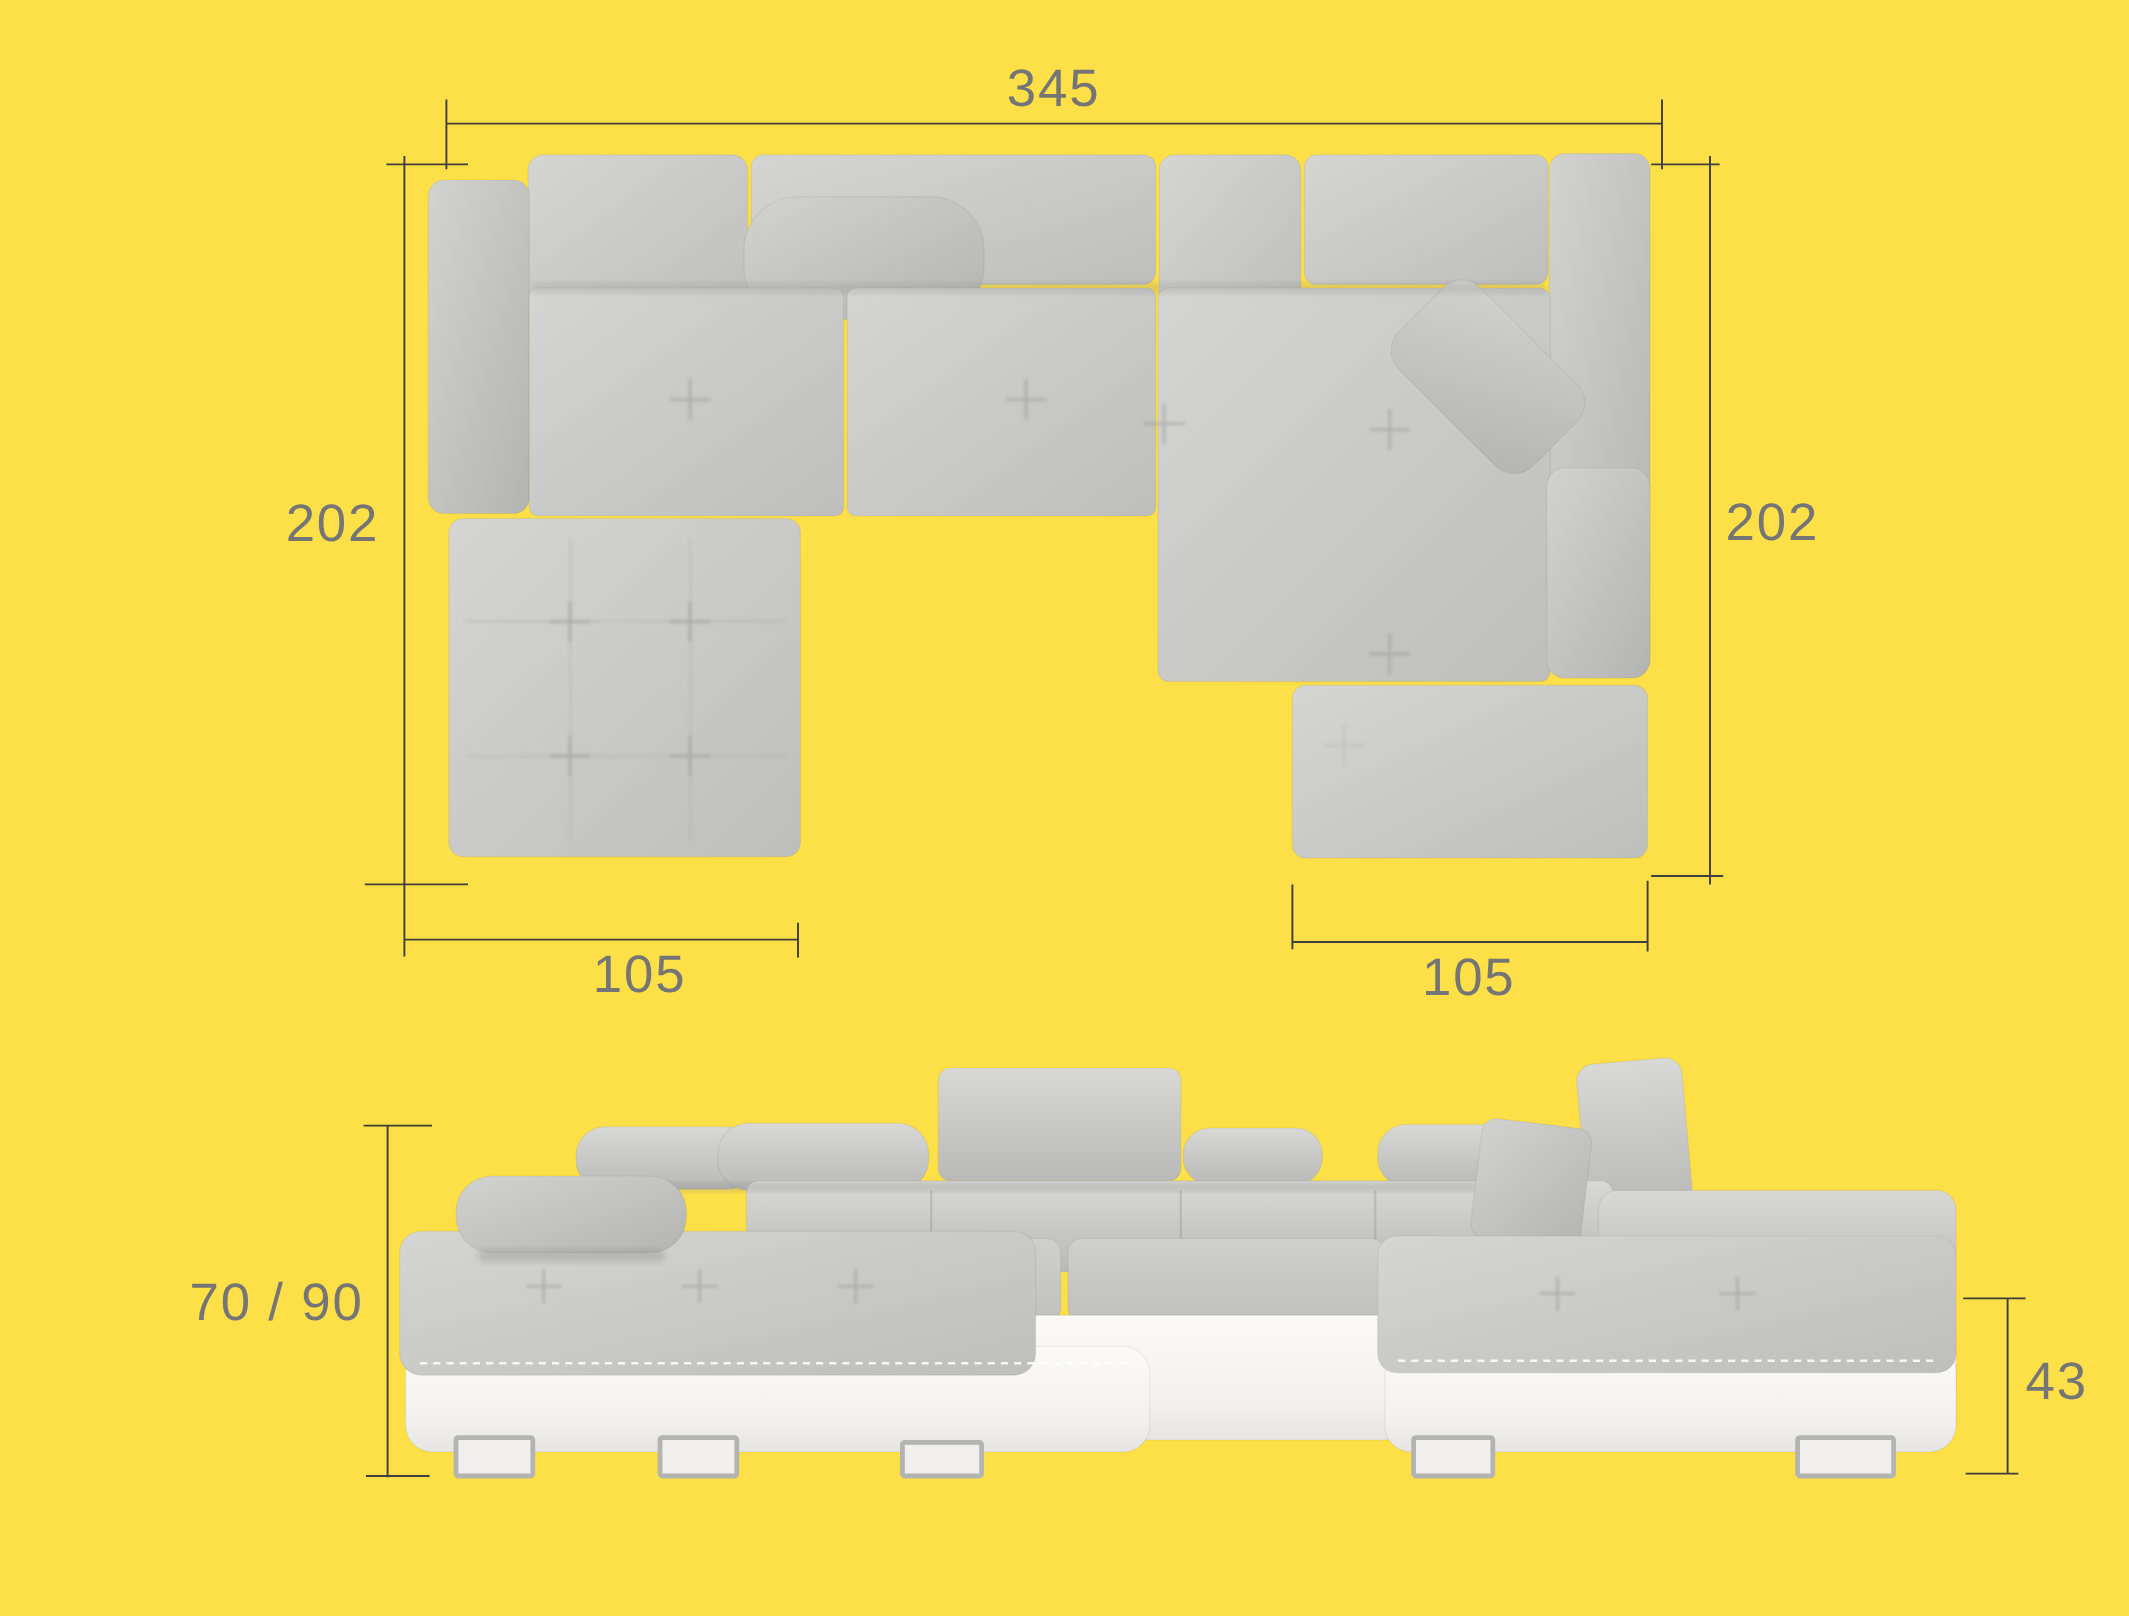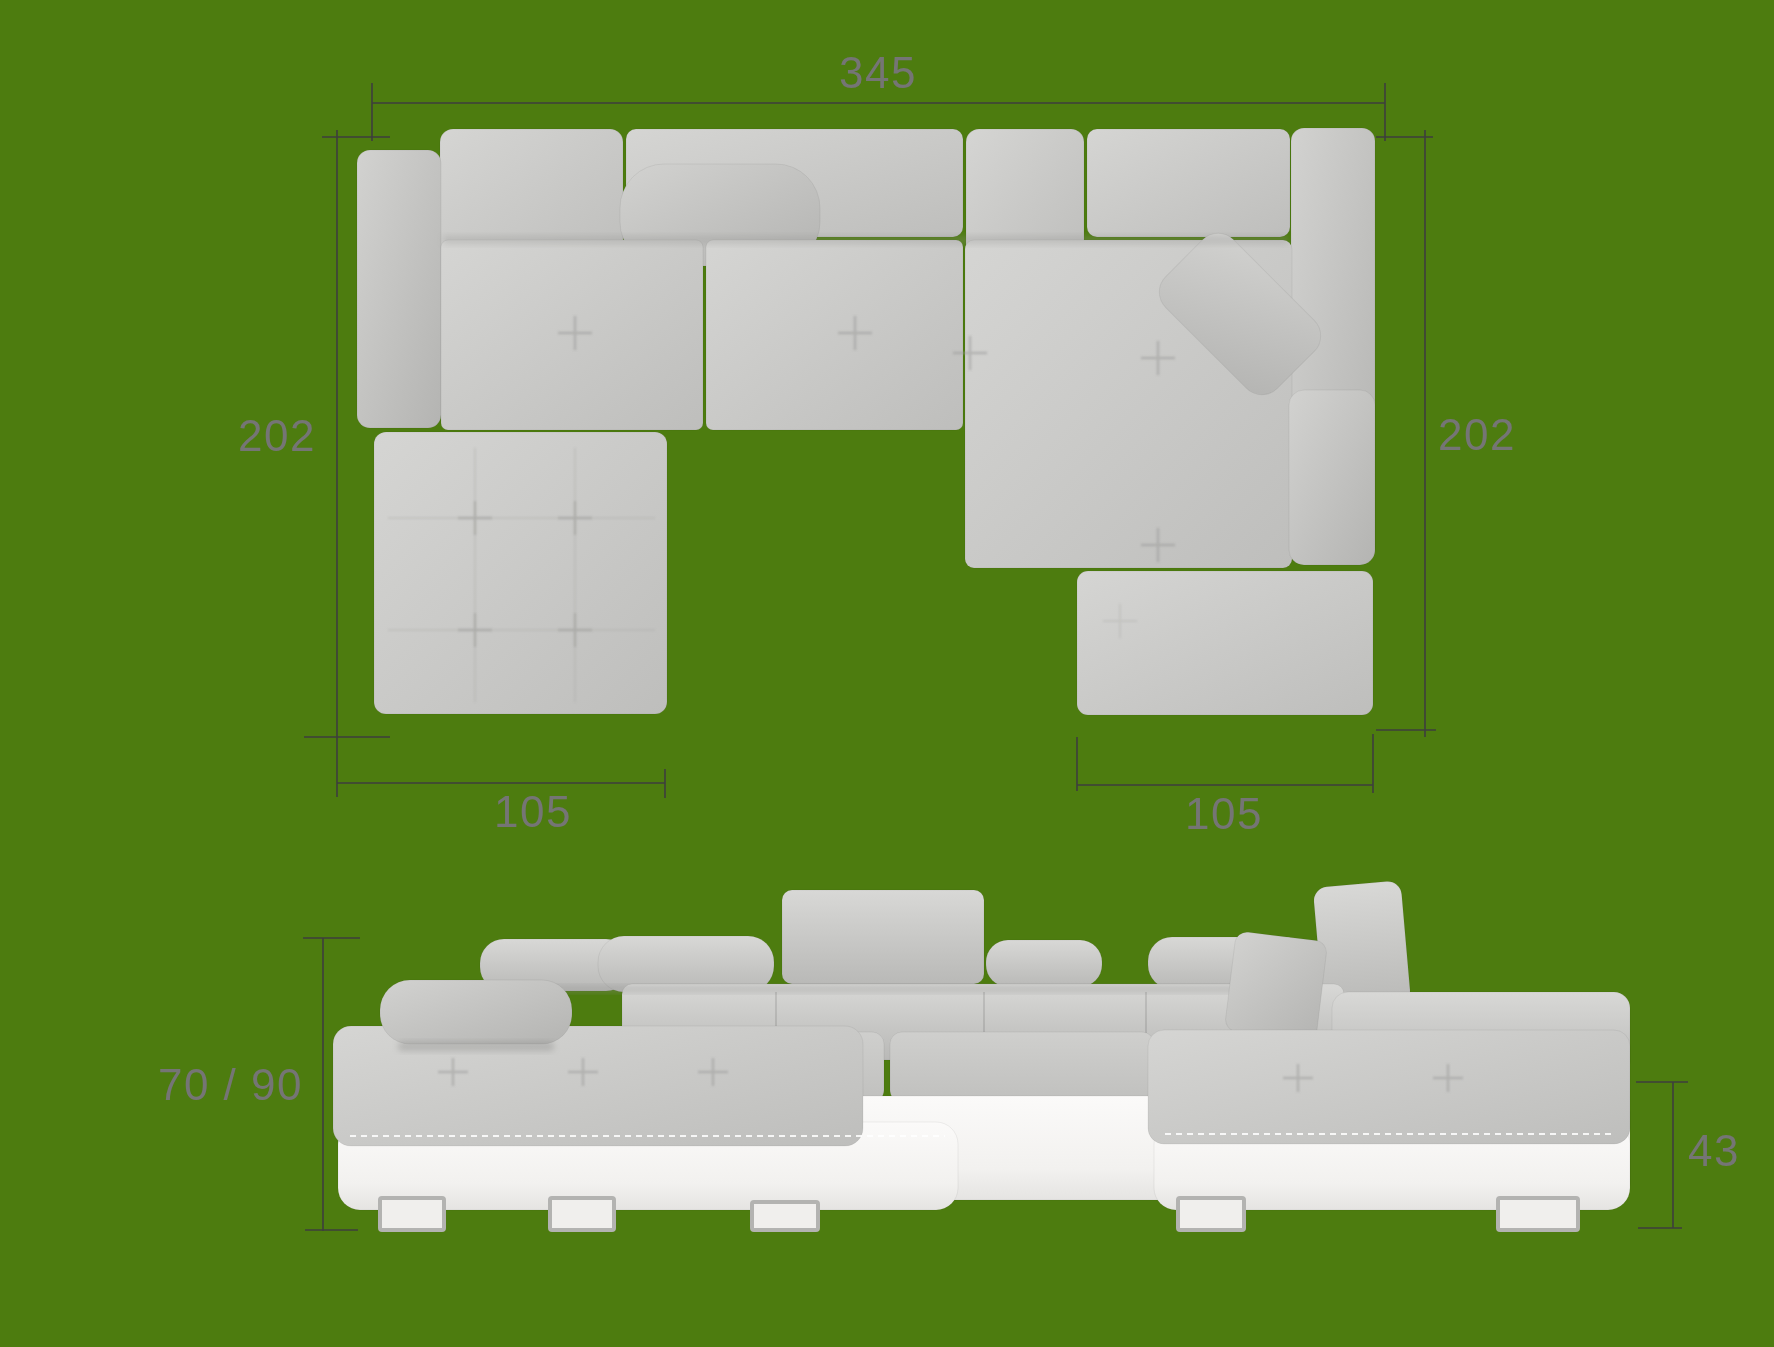--- a/index.html
+++ b/index.html
@@ -1,17 +1,17 @@
 <!DOCTYPE html>
 <html><head>
 <meta charset="utf-8">
 <title>Diagram</title>
 <style>
   html,body{margin:0;padding:0;background:#ffffff;}
-  .stage{position:relative;width:1774px;height:1347px;background:#4d7c0f;overflow:hidden;
+  .stage{position:relative;width:1774px;height:1347px;background:#fde047;overflow:hidden;
          font-family:"Liberation Sans",sans-serif;}
   svg{display:block;}
   .dim-line{stroke:#3e3e3e;stroke-width:1.6;fill:none;}
   .dim-text{fill:#757575;font-size:44px;letter-spacing:1.5px;}
   .piece{stroke:rgba(0,0,0,0.06);stroke-width:1;}
   .crease{stroke:#9b9b99;stroke-width:2.4;fill:none;opacity:.55;}
   .crease-faint{stroke:#a9a9a7;stroke-width:2;fill:none;opacity:.30;}
   .gapline{stroke:rgba(0,0,0,0.10);stroke-width:2;fill:none;}
   .stitch{stroke:#ffffff;stroke-width:2;fill:none;stroke-dasharray:6 5;opacity:.85;}
   .leg{stroke:#b3b3b1;stroke-width:4;fill:#f0efed;}

